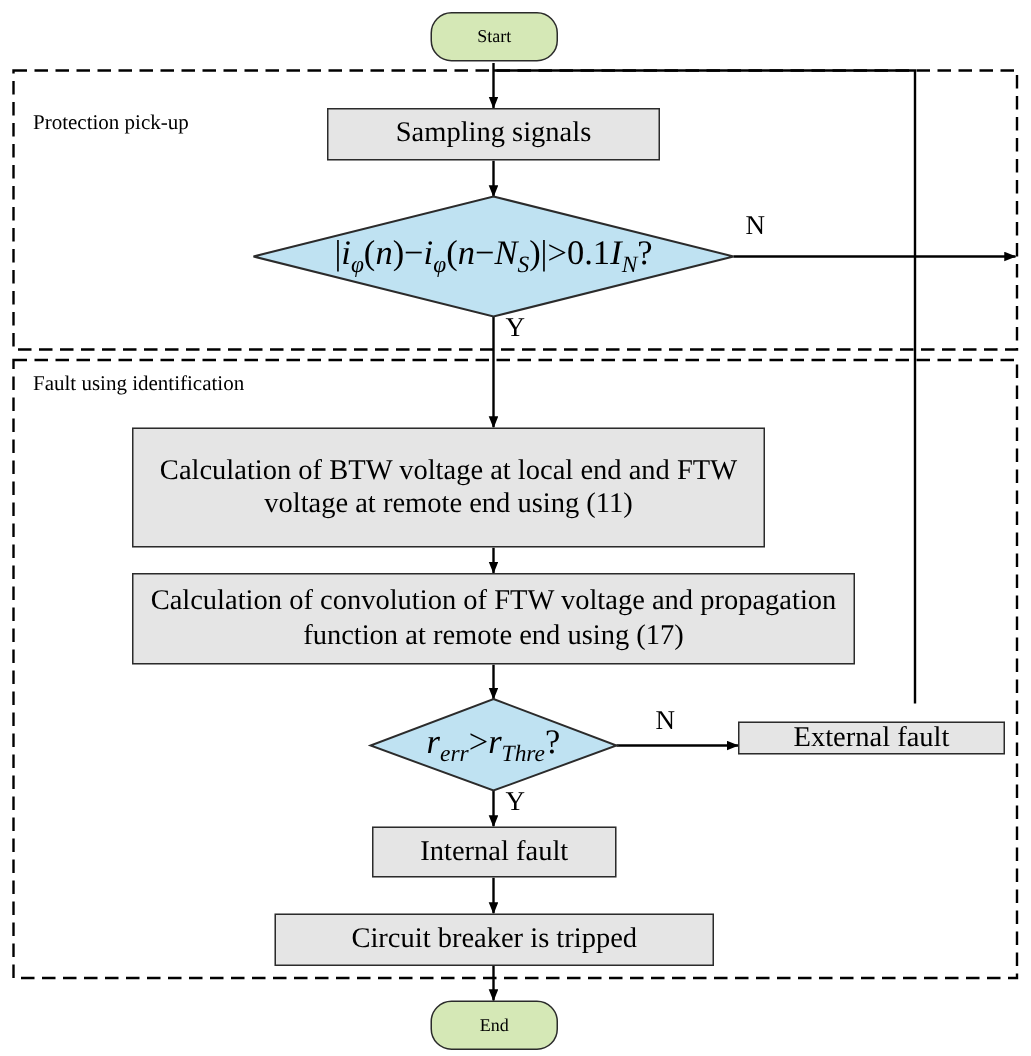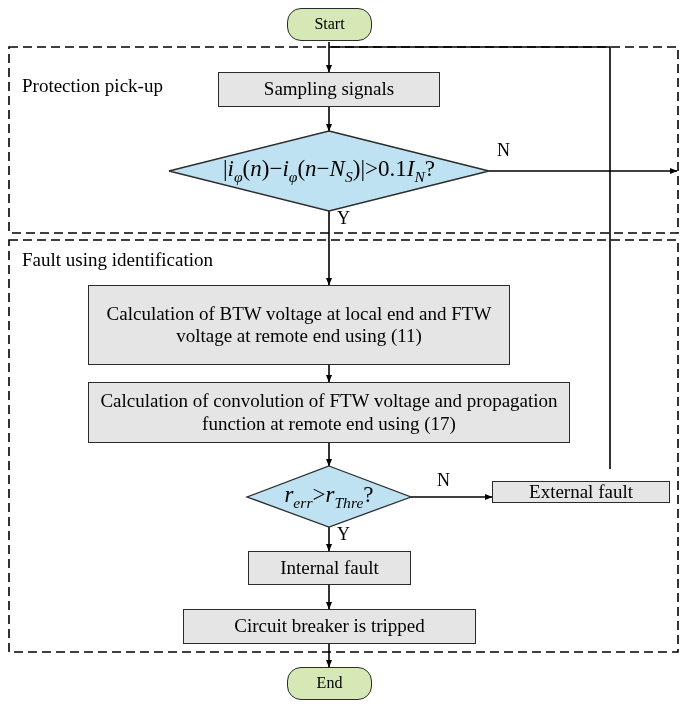--- a/index.html
+++ b/index.html
@@ -37,34 +37,34 @@
   }
   .rect {
     background: #e5e5e5;
     border: 1px solid #2b2b2b;
     font-size: 19px;
   }
   .terminal {
     background: #d5e8b6;
     border: 1px solid #2b2b2b;
     border-radius: 14px;
-    font-size: 16px;
+    font-size: 12px;
   }
   .diamond-label {
     position: absolute;
     display: flex;
     align-items: center;
     justify-content: center;
     text-align: center;
     font-size: 23px;
     pointer-events: none;
   }
   .section-label {
     position: absolute;
-    font-size: 19px;
+    font-size: 14px;
     background: transparent;
   }
   .edge-label {
     position: absolute;
     font-size: 18px;
   }
   .ital { font-style: italic; }
   sub { font-size: 0.68em; font-style: italic; }
   .small-it { font-style: italic; font-size: 0.68em; }
 </style>

